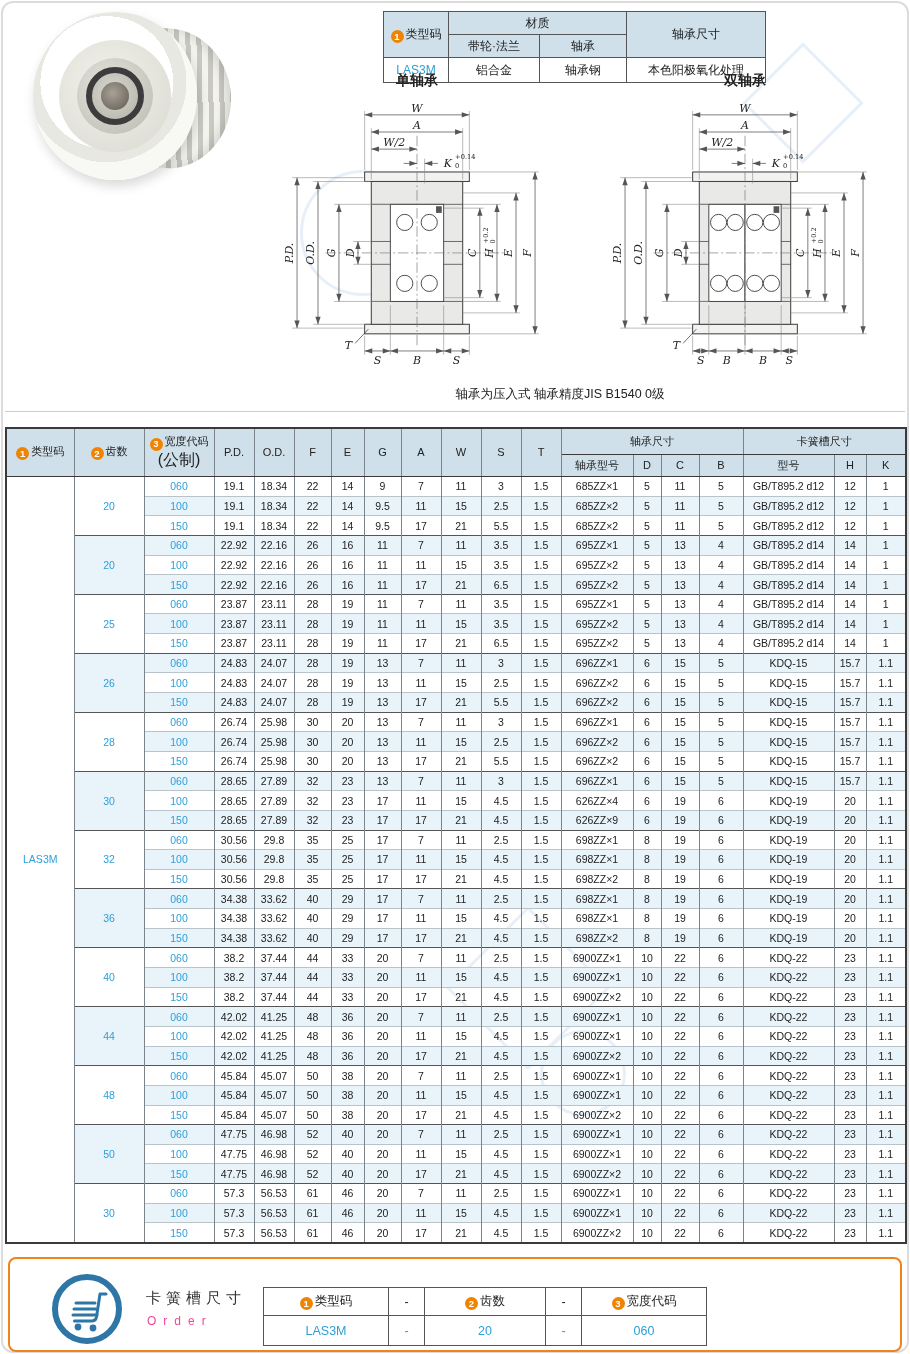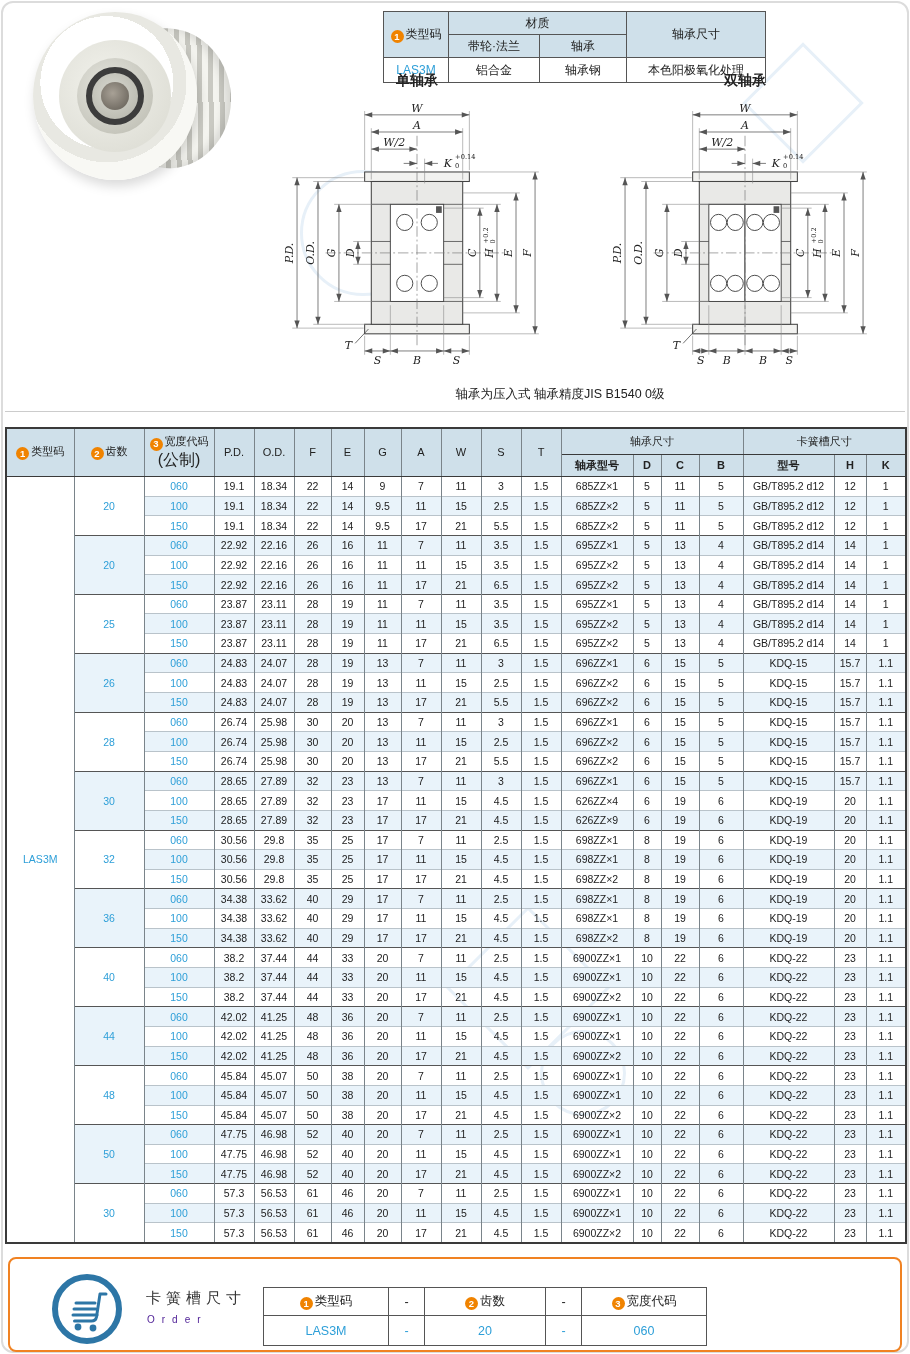--- a/index.html
+++ b/index.html
@@ -46,33 +46,33 @@
   svg .ext{stroke:#888;stroke-width:.6;}
   svg .cl{stroke:#777;stroke-width:.7;stroke-dasharray:11 3 2 3;}
   svg .arr{fill:#555;}
   .note{position:absolute;left:280px;top:386px;width:560px;text-align:center;font-size:12.5px;color:#222;}
   .divider{position:absolute;left:5px;top:411px;width:900px;height:1px;background:#ccc;}
   
   .spec{position:absolute;left:5px;top:427px;width:900px;border-collapse:collapse;table-layout:fixed;
         font-size:10.5px;border:2px solid #3a3a3a;}
   .spec th{background:#cfe0ea;font-weight:normal;border:1px solid #7a848a;font-size:11px;padding:0;line-height:1.15;}
   .spec thead tr:first-child th{height:25px;}
-  .spec thead tr:last-child th{height:21px;font-weight:bold;}
+  .spec thead tr:last-child th{height:21px;}
   .spec thead th{border-bottom-color:#3a3a3a;}
   .spec td{border-left:1px solid #7a848a;border-right:1px solid #7a848a;border-top:1px solid #b9c3ca;
            text-align:center;height:18.65px;padding:0;white-space:nowrap;overflow:hidden;}
   .spec tr.alt td{background:#e9f3fa;}
   .spec tr.grp-start td{border-top:1.5px solid #555;}
   .spec td.type-cell,.spec td.teeth-cell{background:#fff;}
   .sub{font-size:16px;display:block;}
   
   .order-box{position:absolute;left:8px;top:1257px;width:890px;height:91px;border:2px solid #f08222;border-radius:8px;}
   .cart{position:absolute;left:48px;top:1270px;}
   .order-cn{position:absolute;left:146px;top:1289px;font-size:15px;letter-spacing:5px;color:#333;}
-  .order-en{position:absolute;left:147px;top:1314px;font-size:10px;letter-spacing:7px;color:#4c1d95;text-align:center;}
+  .order-en{position:absolute;left:147px;top:1314px;font-size:12px;letter-spacing:7px;color:#ec4899;text-align:center;}
   .order-table{position:absolute;left:263px;top:1287px;border-collapse:collapse;font-size:12.5px;}
   .order-table th,.order-table td{border:1.5px solid #555;text-align:center;}
   .order-table th{font-weight:normal;height:25px;background:#fff;}
   .order-table td{height:27px;background:#fff;}
 </style>
 </head>
 <body>
 
 <div id="page">
   <div class="frame"></div>

